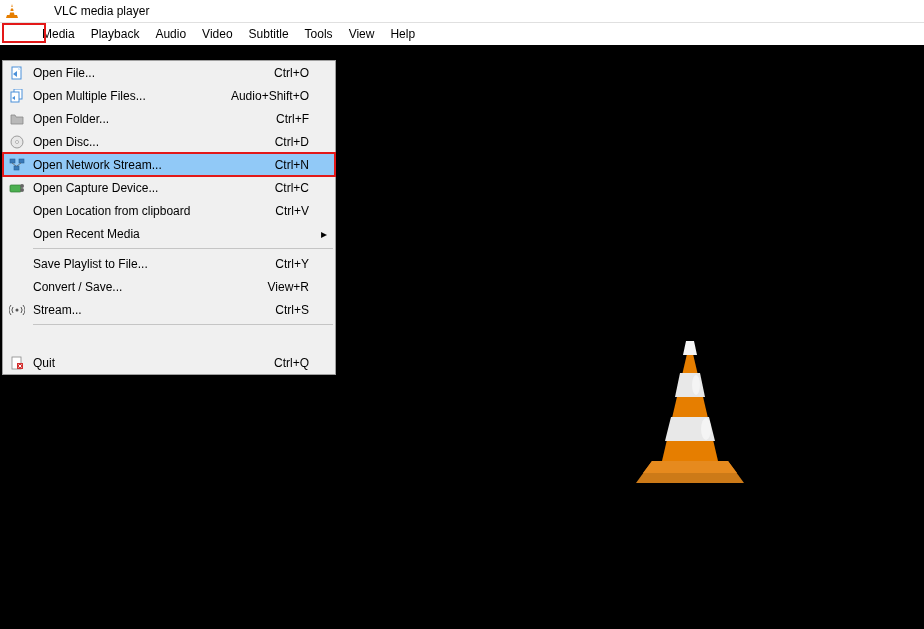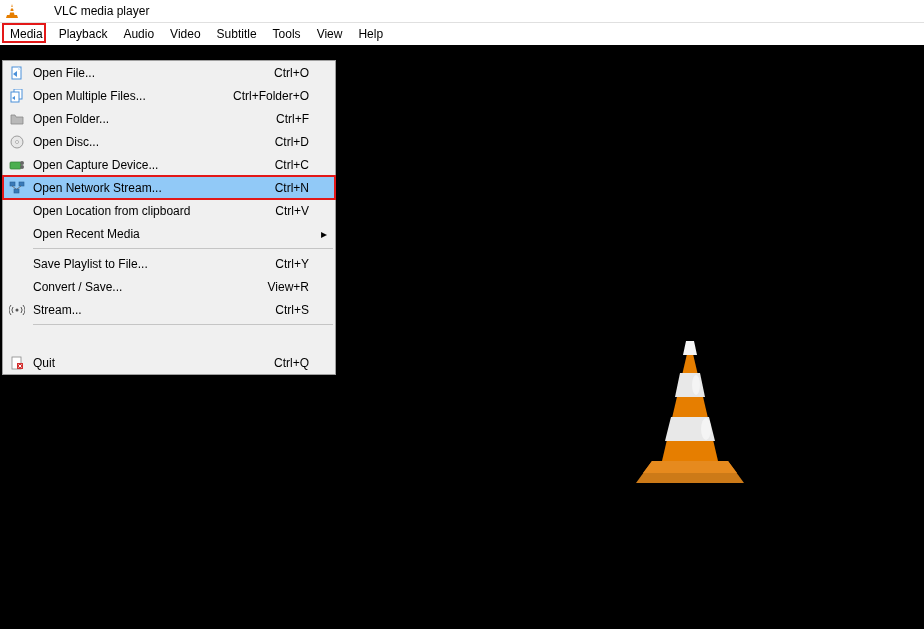--- a/index.html
+++ b/index.html
@@ -43,20 +43,21 @@
     }
     .menubar-item {
       padding: 0 8px;
       display: flex;
       align-items: center;
       color: #000;
       cursor: default;
     }
     .menubar-item.active {
       background: #fff;
+      margin-left: 32px;
     }
     .highlight-box-red-menubar {
       border: 2px solid #e31818;
       position: absolute;
       top: 23px;
       left: 2px;
       width: 44px;
       height: 20px;
       pointer-events: none;
     }
@@ -208,67 +209,67 @@
   </div>
   <div class="dropdown-item">
     <span class="dropdown-icon">
       <svg width="14" height="14" viewBox="0 0 14 14">
           <rect x="4" y="0" width="8" height="10" fill="#fff" stroke="#4a90d9" stroke-width="1"></rect>
           <rect x="1" y="3" width="8" height="10" fill="#fff" stroke="#4a90d9" stroke-width="1"></rect>
           <polygon points="2,9 5,7 5,11" fill="#4a90d9"></polygon>
         </svg>
     </span>
     <span class="dropdown-label">Open Multiple Files...</span>
-    <span class="dropdown-shortcut">Ctrl+Folder+O</span>
+    <span class="dropdown-shortcut">Audio+Shift+O</span>
   </div>
   <div class="dropdown-item">
     <span class="dropdown-icon">
       <svg width="14" height="14" viewBox="0 0 14 14">
           <path d="M1 3 L5 3 L6 5 L13 5 L13 12 L1 12 Z" fill="#b8b8b8" stroke="#888" stroke-width="0.8"></path>
         </svg>
     </span>
     <span class="dropdown-label">Open Folder...</span>
     <span class="dropdown-shortcut">Ctrl+F</span>
   </div>
   <div class="dropdown-item">
     <span class="dropdown-icon">
       <svg width="14" height="14" viewBox="0 0 14 14">
           <circle cx="7" cy="7" r="6" fill="#e8e8e8" stroke="#888" stroke-width="0.8"></circle>
           <circle cx="7" cy="7" r="1.5" fill="#fff" stroke="#888" stroke-width="0.6"></circle>
         </svg>
     </span>
     <span class="dropdown-label">Open Disc...</span>
     <span class="dropdown-shortcut">Ctrl+D</span>
-  </div>
-  <div class="dropdown-item">
-    <span class="dropdown-icon">
-      <svg width="16" height="14" viewBox="0 0 16 14">
-          <rect x="1" y="4" width="11" height="7" rx="1" fill="#4caf50" stroke="#2e7d32" stroke-width="0.7"></rect>
-          <circle cx="13" cy="5" r="2" fill="#666"></circle>
-          <circle cx="13" cy="9" r="2" fill="#666"></circle>
-        </svg>
-    </span>
-    <span class="dropdown-label">Open Capture Device...</span>
-    <span class="dropdown-shortcut">Ctrl+C</span>
   </div>
   <div class="dropdown-item highlighted" style="position:relative;">
     <span class="dropdown-icon">
       <svg width="16" height="14" viewBox="0 0 16 14">
           <rect x="1" y="1" width="5" height="4" fill="#3a7ab8" stroke="#265f94" stroke-width="0.6"></rect>
           <rect x="10" y="1" width="5" height="4" fill="#3a7ab8" stroke="#265f94" stroke-width="0.6"></rect>
           <rect x="5" y="8" width="5" height="4" fill="#3a7ab8" stroke="#265f94" stroke-width="0.6"></rect>
           <line x1="3" y1="5" x2="7" y2="8" stroke="#666" stroke-width="0.8"></line>
           <line x1="12" y1="5" x2="8" y2="8" stroke="#666" stroke-width="0.8"></line>
         </svg>
     </span>
     <span class="dropdown-label">Open Network Stream...</span>
     <span class="dropdown-shortcut">Ctrl+N</span>
     <div class="highlight-box-red-item"></div>
   </div>
   <div class="dropdown-item">
+    <span class="dropdown-icon">
+      <svg width="16" height="14" viewBox="0 0 16 14">
+          <rect x="1" y="4" width="11" height="7" rx="1" fill="#4caf50" stroke="#2e7d32" stroke-width="0.7"></rect>
+          <circle cx="13" cy="5" r="2" fill="#666"></circle>
+          <circle cx="13" cy="9" r="2" fill="#666"></circle>
+        </svg>
+    </span>
+    <span class="dropdown-label">Open Capture Device...</span>
+    <span class="dropdown-shortcut">Ctrl+C</span>
+  </div>
+  <div class="dropdown-item">
     <span class="dropdown-icon"></span>
     <span class="dropdown-label">Open Location from clipboard</span>
     <span class="dropdown-shortcut">Ctrl+V</span>
   </div>
   <div class="dropdown-item">
     <span class="dropdown-icon"></span>
     <span class="dropdown-label">Open Recent Media</span>
     <span class="dropdown-arrow">▸</span>
   </div>
 

